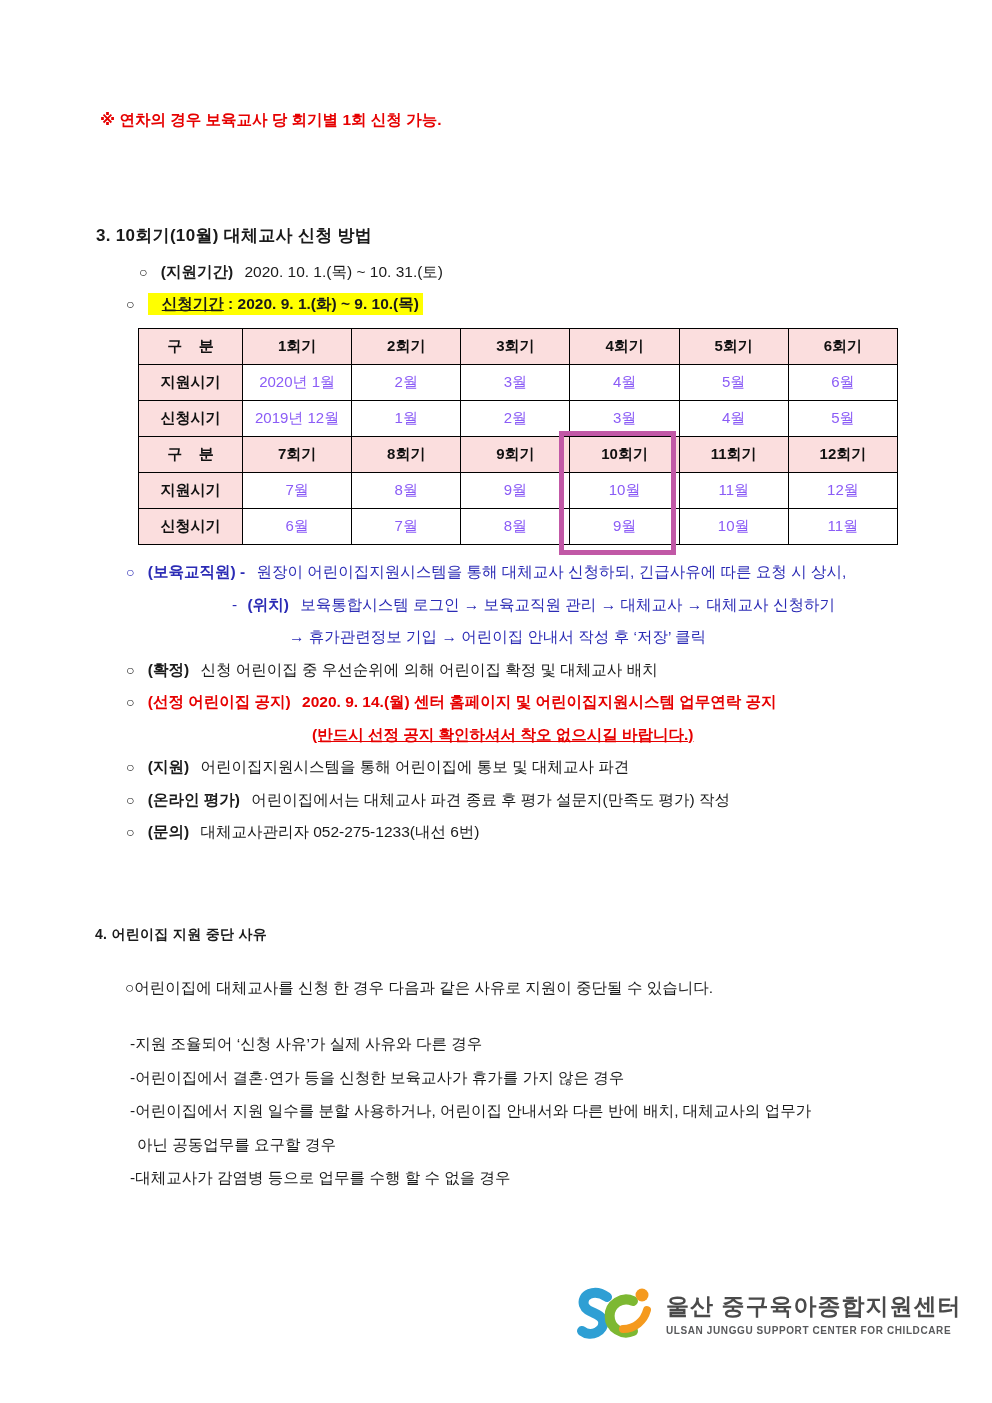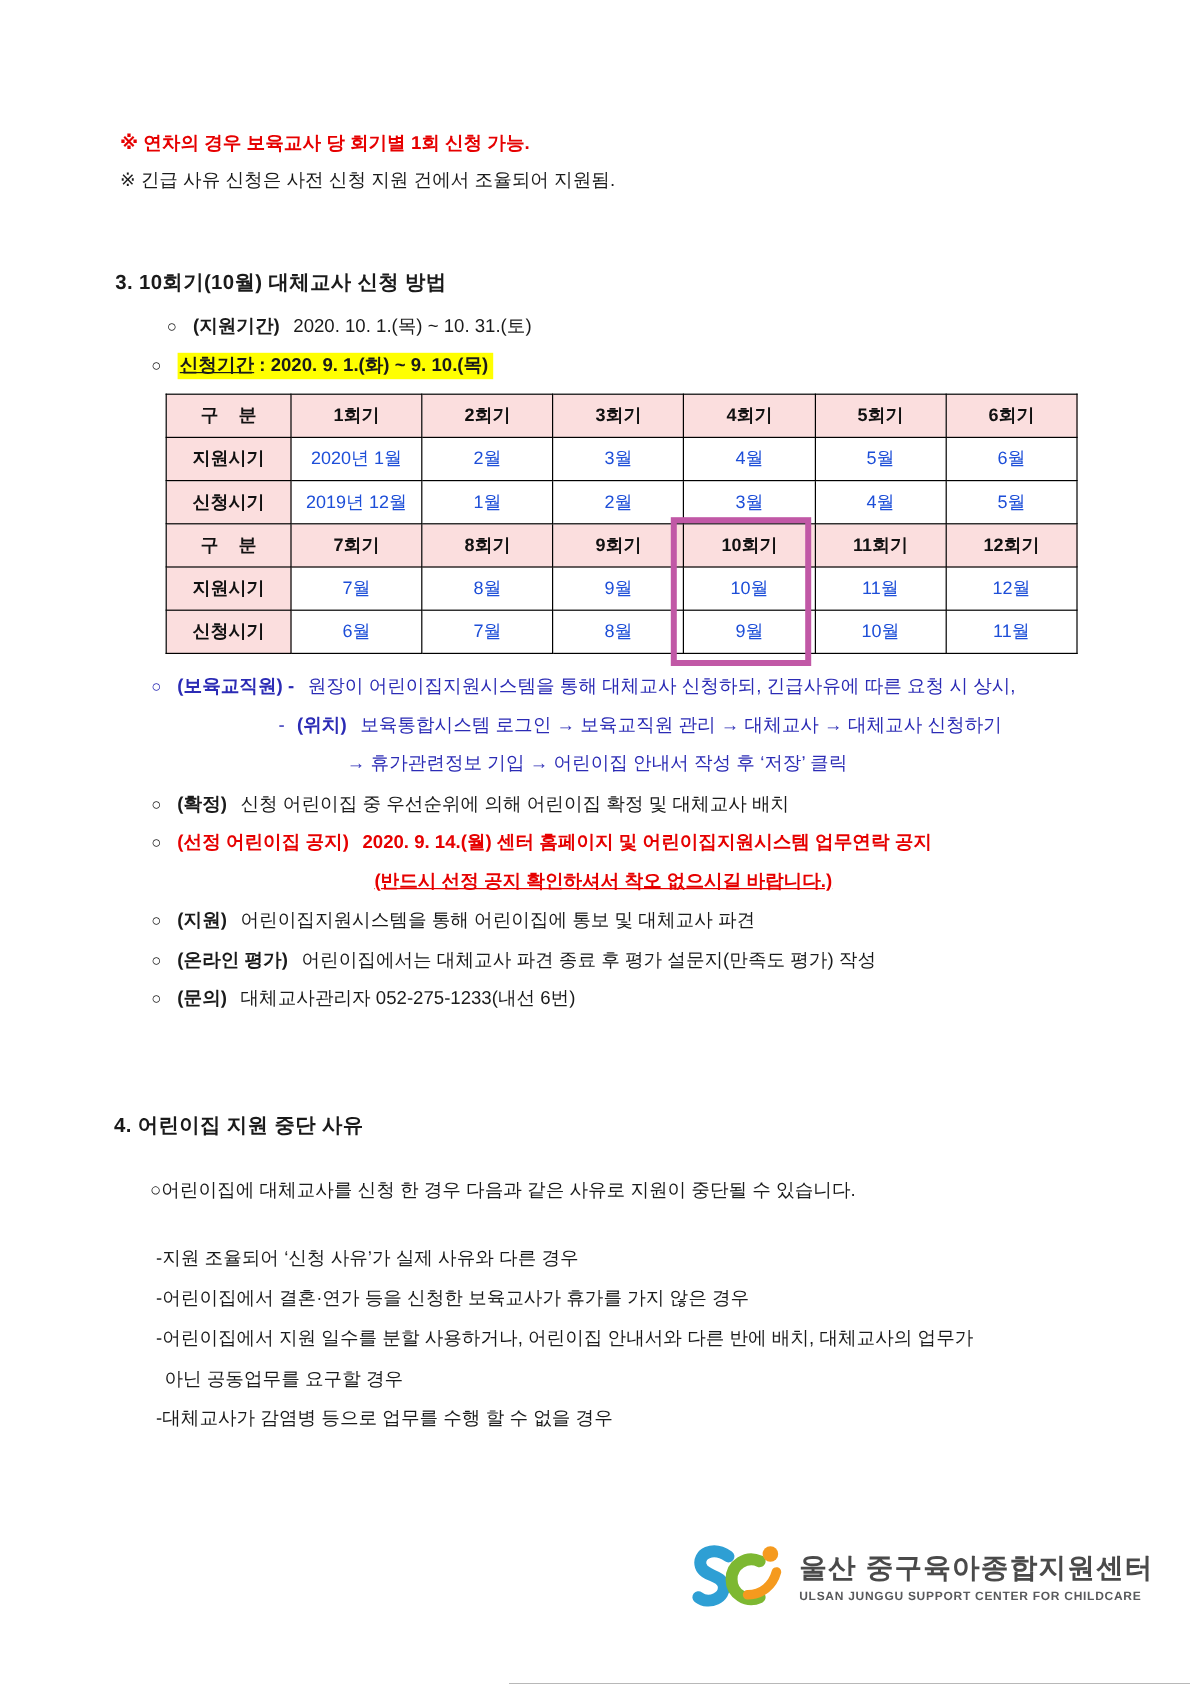--- a/index.html
+++ b/index.html
@@ -17,70 +17,69 @@
 
   
   .notes { left:100px; top:104px; width:850px; }
   .notes .line { height:31px; line-height:31px; }
   .note-red { color:#e60000; font-weight:bold; }
 
   
   .sec3-heading { left:96px; top:224px; font-size:17px; font-weight:bold; letter-spacing:0.3px; }
   .bullet-a { left:126px; top:256px;margin-left:13px; }
   .bullet-b { left:126px; top:288px; }
-  .hl { background:#ffff00; padding:2px 4px 3px 2px; font-weight:bold; }
+  .hl { background:#ffff00; padding:2px 4px 3px 14px; font-weight:bold; }
   .hl .u { text-decoration:underline; }
 
   
   .tablewrap { left:138px; top:328px; width:748px; }
   table.sched { border-collapse:collapse; width:760px; table-layout:fixed; }
   table.sched td {
     border:1.6px solid #000; height:36px; text-align:center; vertical-align:middle;
-    font-size:15px; color:#1d4ed8; background:#fff;
+    font-size:15px; color:#8b5cf6; background:#fff;
   }
   table.sched td.ph { background:#fbdede; font-weight:bold; color:#111; }
   .purple-box {
     position:absolute; left:421px; top:103px; width:117px; height:124px;
     border:5px solid #c158a6; pointer-events:none;
   }
 
   
   .sec3-bullets { left:126px; top:556px; width:810px; }
   .sec3-bullets .line { height:32.5px; line-height:32.5px; }
   .blue { color:#2b2bb5; }
   .red { color:#e60000; font-weight:bold; }
   .ind-cont  { padding-left:128px; }
   .ind-loc   { padding-left:106px; }
   .ind-arrow { padding-left:163px; }
   .ind-sub   { padding-left:186px; }
   .red-u { text-decoration:underline; }
 
   
   .sec4 { left:95px; top:926px; width:850px; }
-  .sec4-heading { font-size:17px; font-weight:bold; letter-spacing:0.3px; }
+  .sec4-heading { font-size:14px; font-weight:bold; letter-spacing:0.3px; }
   .sec4-intro { margin-top:27px; padding-left:30px; height:33px; line-height:33px; }
   .reasons { margin-top:23px; padding-left:35px; }
   .reasons .line { height:33.5px; line-height:33.5px; }
   .reason-wrap { padding-left:7px; }
 
   
   .footer { left:576px; top:1282px; display:flex; align-items:center; }
   .logo-mark { width:80px; height:62px; flex:0 0 auto; }
   .logo-text { margin-left:10px; }
   .logo-kr { font-size:23px; font-weight:bold; color:#4a4a4a; letter-spacing:1px; white-space:nowrap; }
   .logo-en { font-size:10px; font-weight:bold; color:#58595b; letter-spacing:0.6px; margin-top:3px; white-space:nowrap; }
 </style>
 </head>
 <body>
 
 <div class="page">
 
   <div class="abs notes">
     <div class="line note-red">※ 연차의 경우 보육교사 당 회기별 1회 신청 가능.</div>
-    <div class="line">※ 긴급 사유 신청은 사전 신청 지원 건에서 조율되어 지원됨.</div>
   </div>
 
   <div class="abs sec3-heading">3. 10회기(10월) 대체교사 신청 방법</div>
 
   <div class="abs line bullet-a">
     <span class="circ">○</span>
     <span class="lbl">(지원기간)</span>
     <span>2020. 10. 1.(목) ~ 10. 31.(토)</span>
   </div>
 

